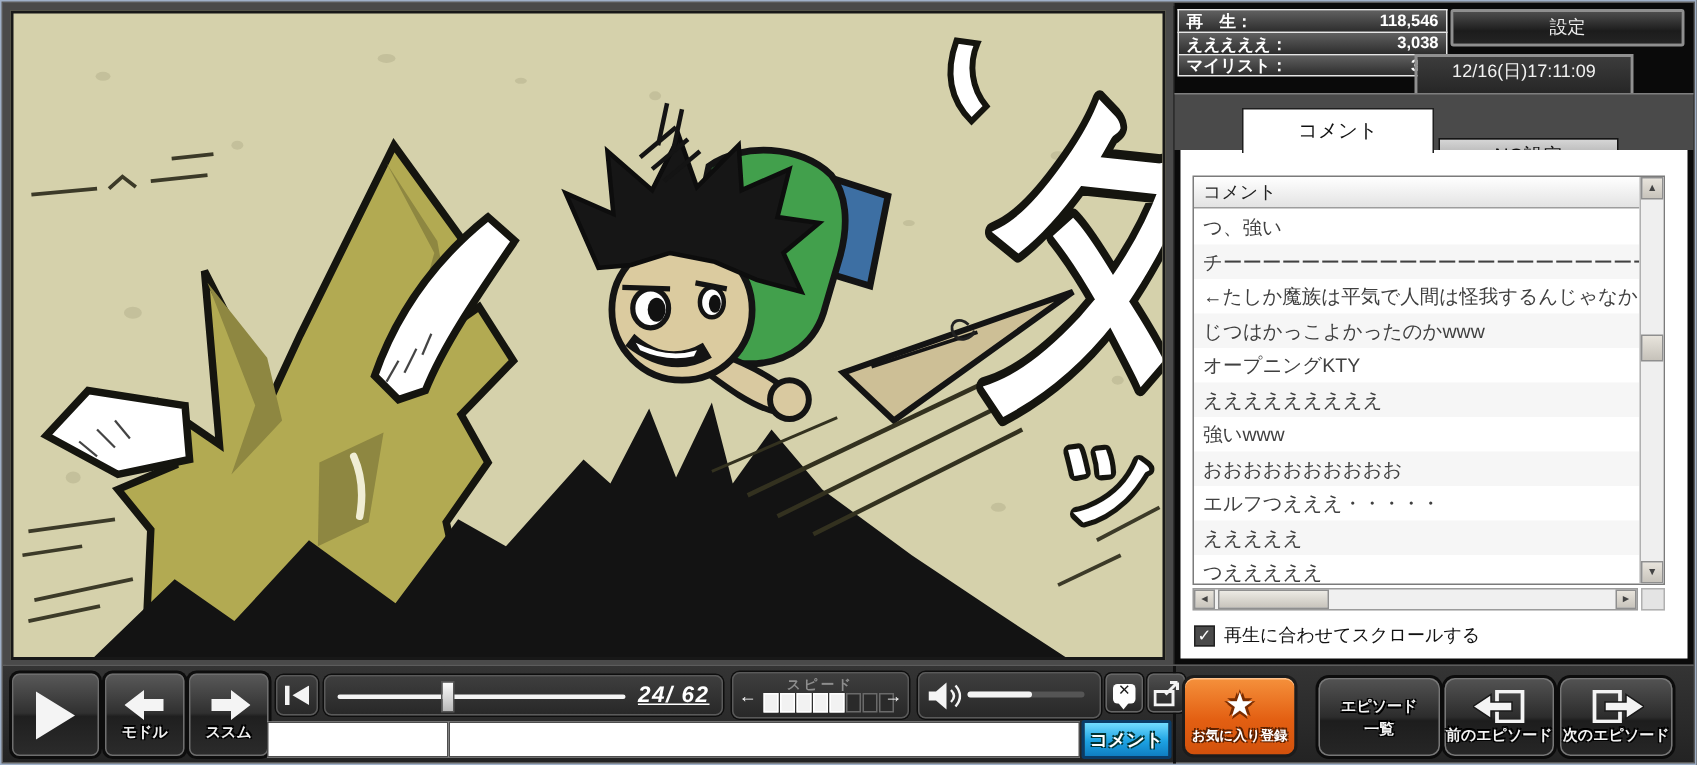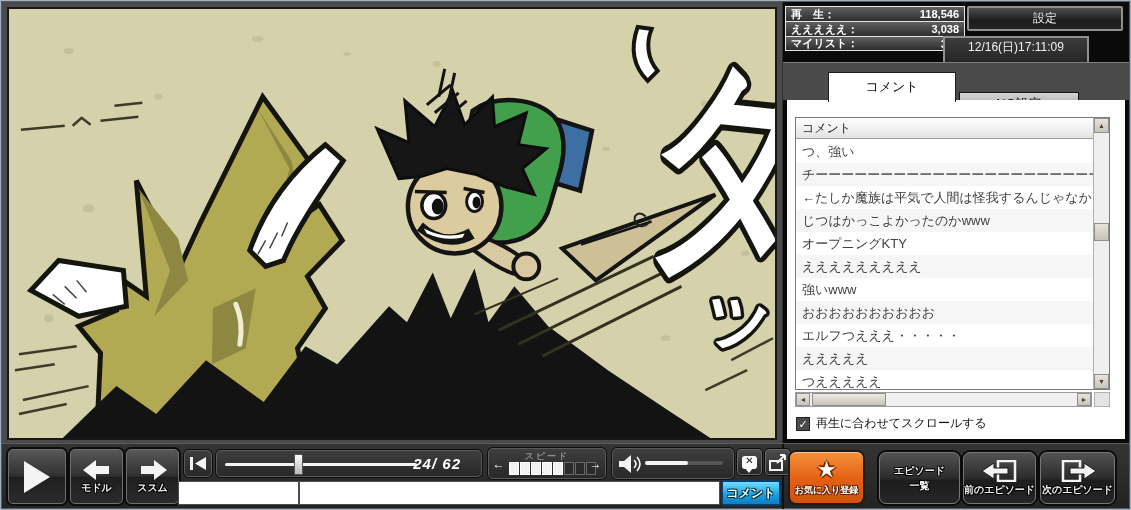--- a/index.html
+++ b/index.html
@@ -55,21 +55,21 @@
   
   .bottom-bar{ position:absolute; left:2px; top:443px; width:1127px; height:65px; background:linear-gradient(#343434,#232323); border-top:1px solid #5c5c5c; }
   .pbtn{ position:absolute; background:linear-gradient(#585858,#303030 48%,#1f1f1f 52%,#2b2b2b);
     border:1px solid #6e6e6e; border-radius:5px; box-shadow:0 0 0 2px #0d0d0d; cursor:pointer;
     display:flex; flex-direction:column; align-items:center; justify-content:center; }
   .pbtn .blabel{ font-size:10px; font-weight:bold; color:#f0f0f0;
     text-shadow:-1px -1px 0 #000,1px -1px 0 #000,-1px 1px 0 #000,1px 1px 0 #000; }
   .grp{ position:absolute; background:linear-gradient(#3e3e3e,#282828); border:1px solid #5a5a5a; border-radius:5px; box-shadow:0 0 0 1px #0e0e0e; }
   .seek-track{ position:absolute; left:8px; right:64px; top:12px; height:3px; background:#f4f4f4; border-radius:2px; }
   .seek-handle{ position:absolute; top:-9px; width:9px; height:21px; background:linear-gradient(#fdfdfd,#b8b8b8); border:1px solid #555; cursor:pointer;}
-  .counter{ position:absolute; right:20px; top:4px; font-size:15px; font-weight:bold; color:#fff; font-style:italic; letter-spacing:1px;}
+  .counter{ position:absolute; right:8px; top:4px; font-size:15px; font-weight:bold; color:#fff; font-style:italic; letter-spacing:1px;text-decoration:underline;}
   .spd-label{ position:absolute; top:1px; width:100%; text-align:center; font-size:9px; font-weight:bold; color:#8d8d8d; letter-spacing:2px;}
   .spd-arrow{ position:absolute; top:6px; width:17px; height:18px; color:#fff; font-size:12px; font-weight:bold; text-align:center; line-height:18px; cursor:pointer;}
   .spd-blocks{ position:absolute; left:20px; top:13px; display:flex; gap:1px; }
   .spd-block{ width:10px; height:13px; background:#2a2a2a; border:1px solid #6a6a6a; }
   .spd-block.filled{ background:#f2f2f2; border-color:#fff; }
   .vol-track{ position:absolute; left:32px; top:12px; width:78px; height:4px; background:#555; border-radius:2px;}
   .vol-fill{ position:absolute; left:0; top:0; height:4px; background:#f4f4f4; border-radius:2px;}
   .sqbtn{ position:absolute; top:5px; width:25px; height:26px; background:linear-gradient(#4e4e4e,#262626); border:1px solid #666;
     border-radius:4px; box-shadow:0 0 0 1px #0d0d0d; cursor:pointer; display:flex; align-items:center; justify-content:center;}
   .cmt-input{ position:absolute; top:37px; height:24px; background:#fff; border:1px solid #4e4e4e; font-size:12px; padding:0 4px; color:#111;}

